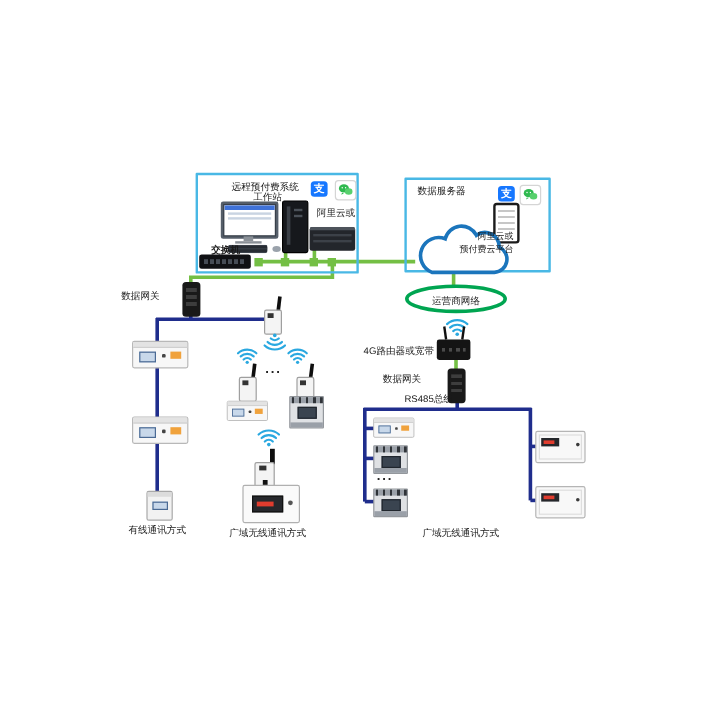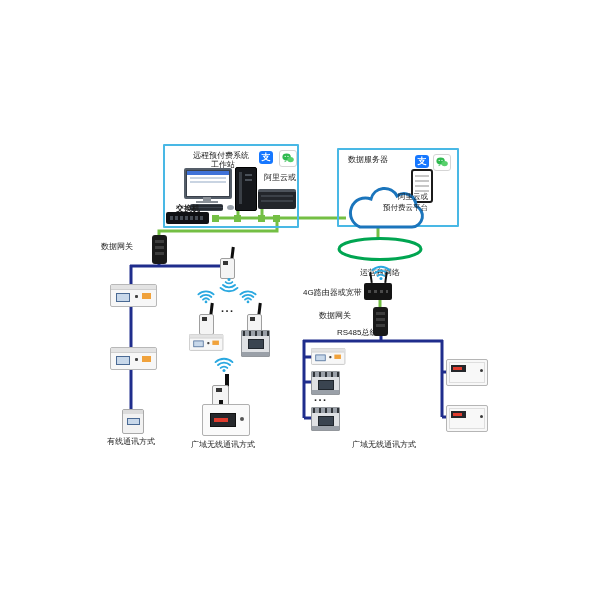--- a/index.html
+++ b/index.html
@@ -43,21 +43,21 @@
 
   
   .phone{position:absolute;left:72px;top:19px;width:18px;height:30px;background:#fff;border:2px solid #1b1b1b;border-radius:3px;}
   .phone .plines{position:absolute;left:2px;right:2px;top:4px;height:18px;
           background-image:repeating-linear-gradient(#c7c7c7 0 2px,transparent 2px 5px);}
 
   
   .cloud-svg{position:absolute;left:342px;top:183px;}
   .cloud-text{position:absolute;left:344px;top:192px;width:84px;font-size:7.5px;text-align:right;line-height:1.4;}
   .ellipse-svg{position:absolute;left:336px;top:236px;}
-  .carrier-lbl{position:absolute;left:336px;top:245px;width:88px;font-size:8px;text-align:center;margin-top:22px;}
+  .carrier-lbl{position:absolute;left:336px;top:245px;width:88px;font-size:8px;text-align:center;}
 
   
   .wifi{position:absolute;}
   .wifi.down{transform:rotate(180deg);}
 
   
   .router{position:absolute;left:364px;top:283px;width:28px;height:17px;background:#141414;border-radius:2px;}
   .router .lights{position:absolute;left:4px;top:7px;width:20px;height:3px;
           background-image:repeating-linear-gradient(90deg,#4a4a4a 0 3px,transparent 3px 6px);}
   .ant{position:absolute;width:2px;height:11px;background:#101010;}

